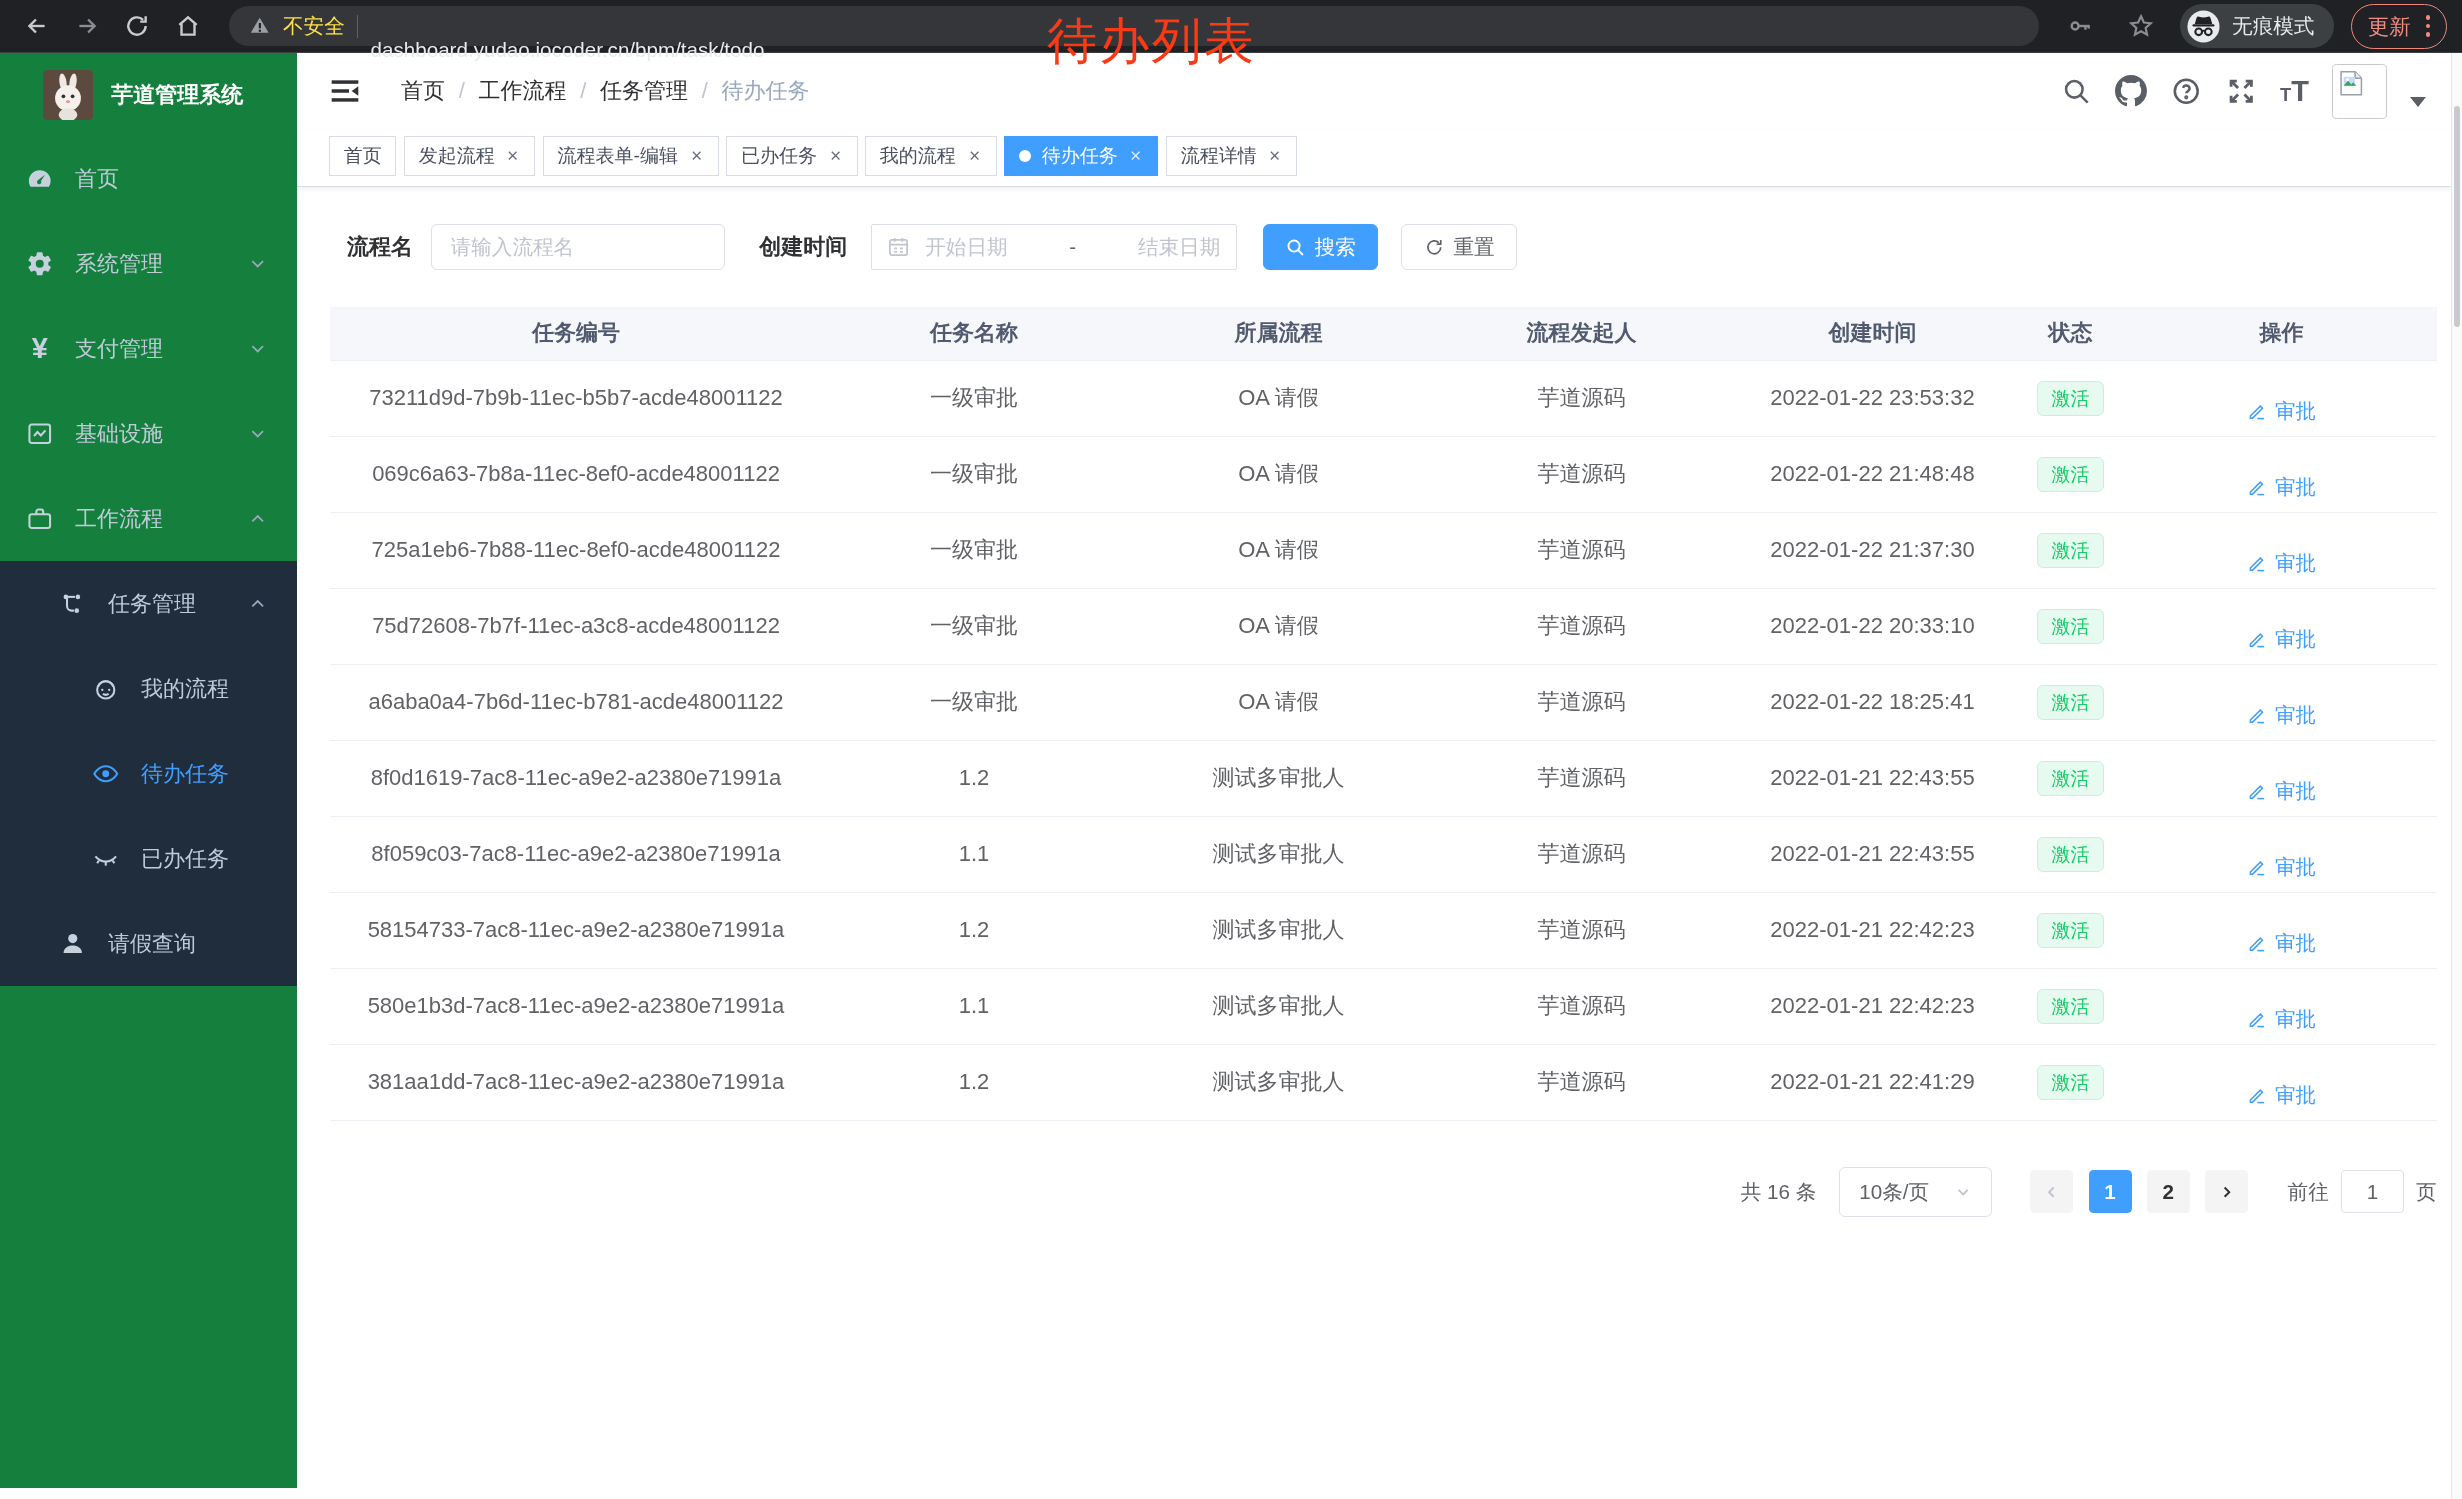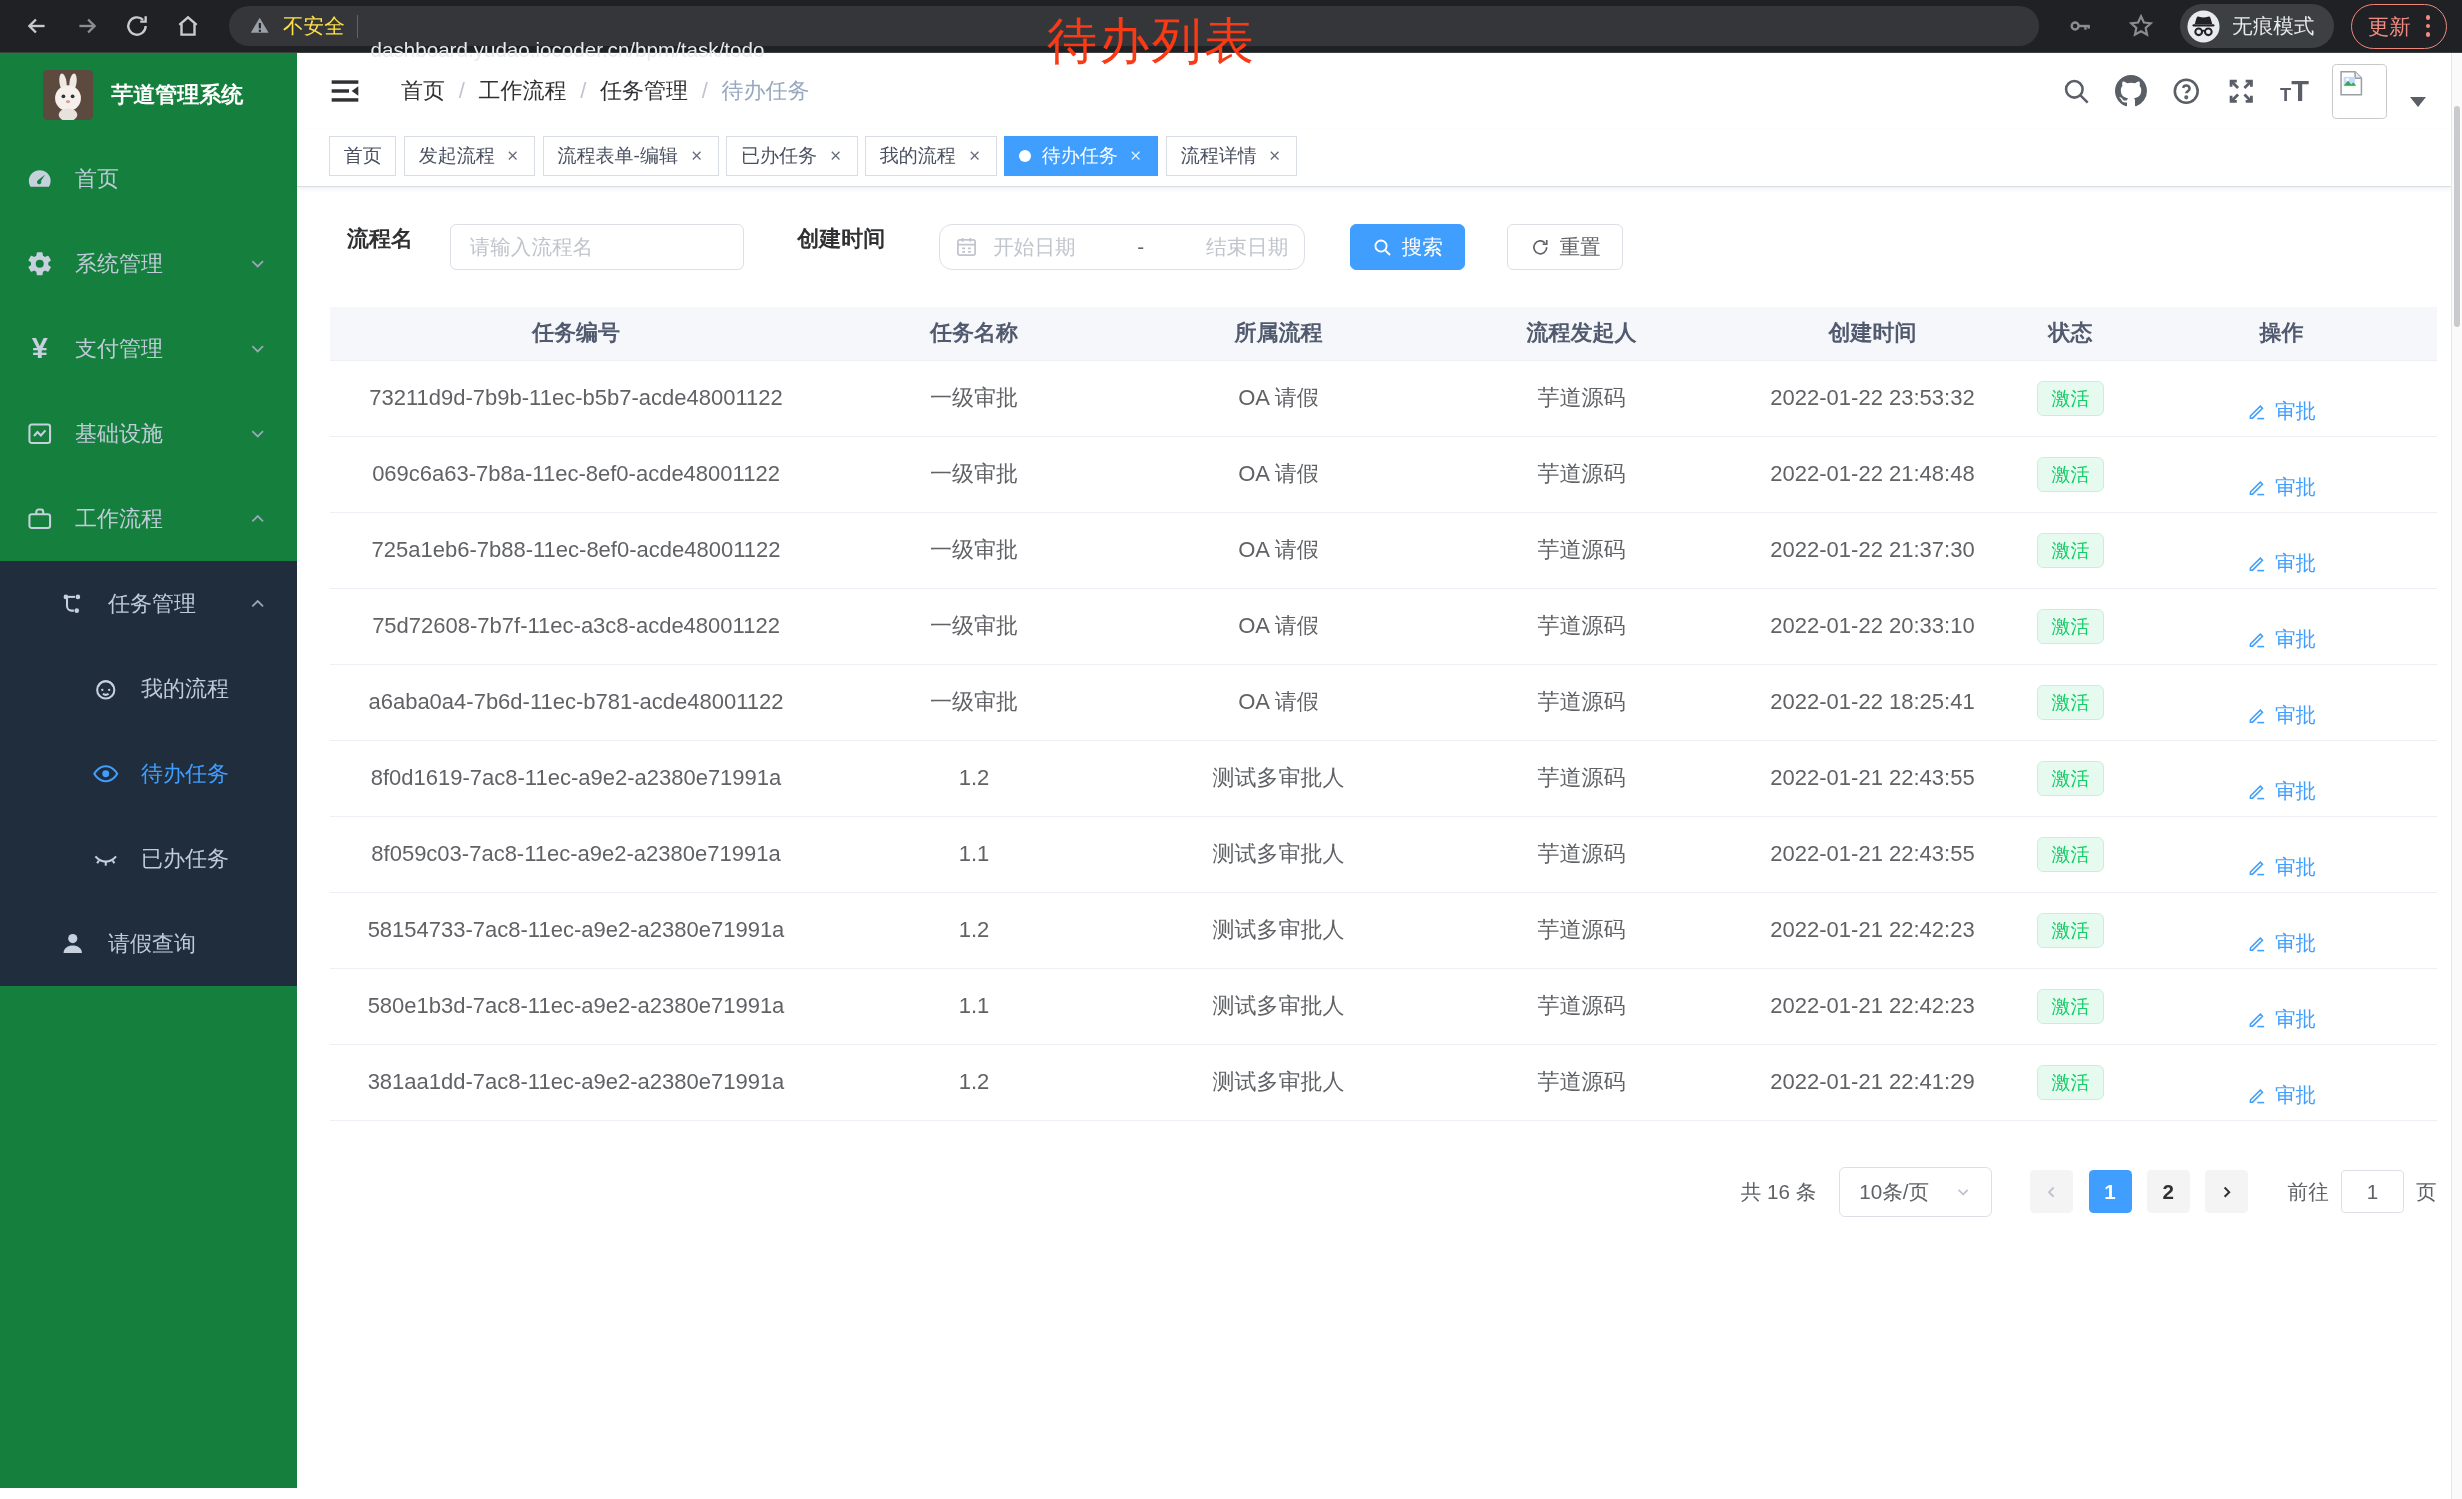--- a/index.html
+++ b/index.html
@@ -59,26 +59,26 @@
 
   
   .tabbar{height:50px;border-bottom:1.5px solid #d8dce5;box-shadow:0 1.5px 4.6px rgba(0,0,0,.06);display:flex;align-items:flex-start;gap:7.6px;padding:6.9px 0 0 32px;}
   .tab{height:40px;box-sizing:border-box;border:1.5px solid #d8dce5;background:#fff;color:#495060;font-size:19px;display:flex;align-items:center;gap:10.7px;padding:0 13.7px;cursor:pointer;white-space:nowrap;}
   .tab .dot{width:12.2px;height:12.2px;border-radius:50%;background:#fff;flex:none;}
   .tab.active{background:#409eff;border-color:#409eff;color:#fff;}
   .tab .close{width:15.3px;height:15.3px;color:inherit;opacity:.85;}
 
   
   .content{padding:0 15.3px 0 33px;}
-  .filter-row{margin-top:37px;height:46px;display:flex;align-items:flex-start;gap:19px;}
+  .filter-row{margin-top:37px;height:46px;display:flex;align-items:center;}
   .f-label{font-size:22px;font-weight:bold;color:#303133;margin-right:18.3px;white-space:nowrap;}
   .f-label.first{margin-left:17px;}
   .text-input{width:294px;height:46px;box-sizing:border-box;border:1.5px solid #dcdfe6;border-radius:6.1px;background:#fff;padding:0 18.3px;font-size:20.6px;color:#606266;font-family:inherit;outline:none;}
   .text-input::placeholder{color:#c0c4cc;}
-  .date-range{width:366px;height:46px;box-sizing:border-box;border:1.5px solid #dcdfe6;border-radius:13px;display:flex;align-items:center;gap:15.3px;padding:0 15.3px;margin-left:16px;}
+  .date-range{width:366px;height:46px;box-sizing:border-box;border:1.5px solid #dcdfe6;border-radius:2px;display:flex;align-items:center;gap:15.3px;padding:0 15.3px;margin-left:5px;}
   .date-range .cal{width:23px;height:23px;color:#c0c4cc;flex:none;}
   .ph{font-size:20.6px;color:#c0c4cc;white-space:nowrap;}
   .range-sep{font-size:20.6px;color:#606266;flex:1;text-align:center;}
   .btn{height:46px;box-sizing:border-box;border-radius:6.1px;display:flex;align-items:center;gap:9.2px;font-size:20.6px;padding:0 21.4px;cursor:pointer;}
   .btn.primary{background:#409eff;color:#fff;border:1.5px solid #409eff;margin-left:26px;}
   .btn.plain{background:#fff;color:#606266;border:1.5px solid #dcdfe6;margin-left:23px;}
   .btn .b-ic{width:20.6px;height:20.6px;}
 
   
   .table{margin-top:37px;border-bottom:1.5px solid #eceff4;}

